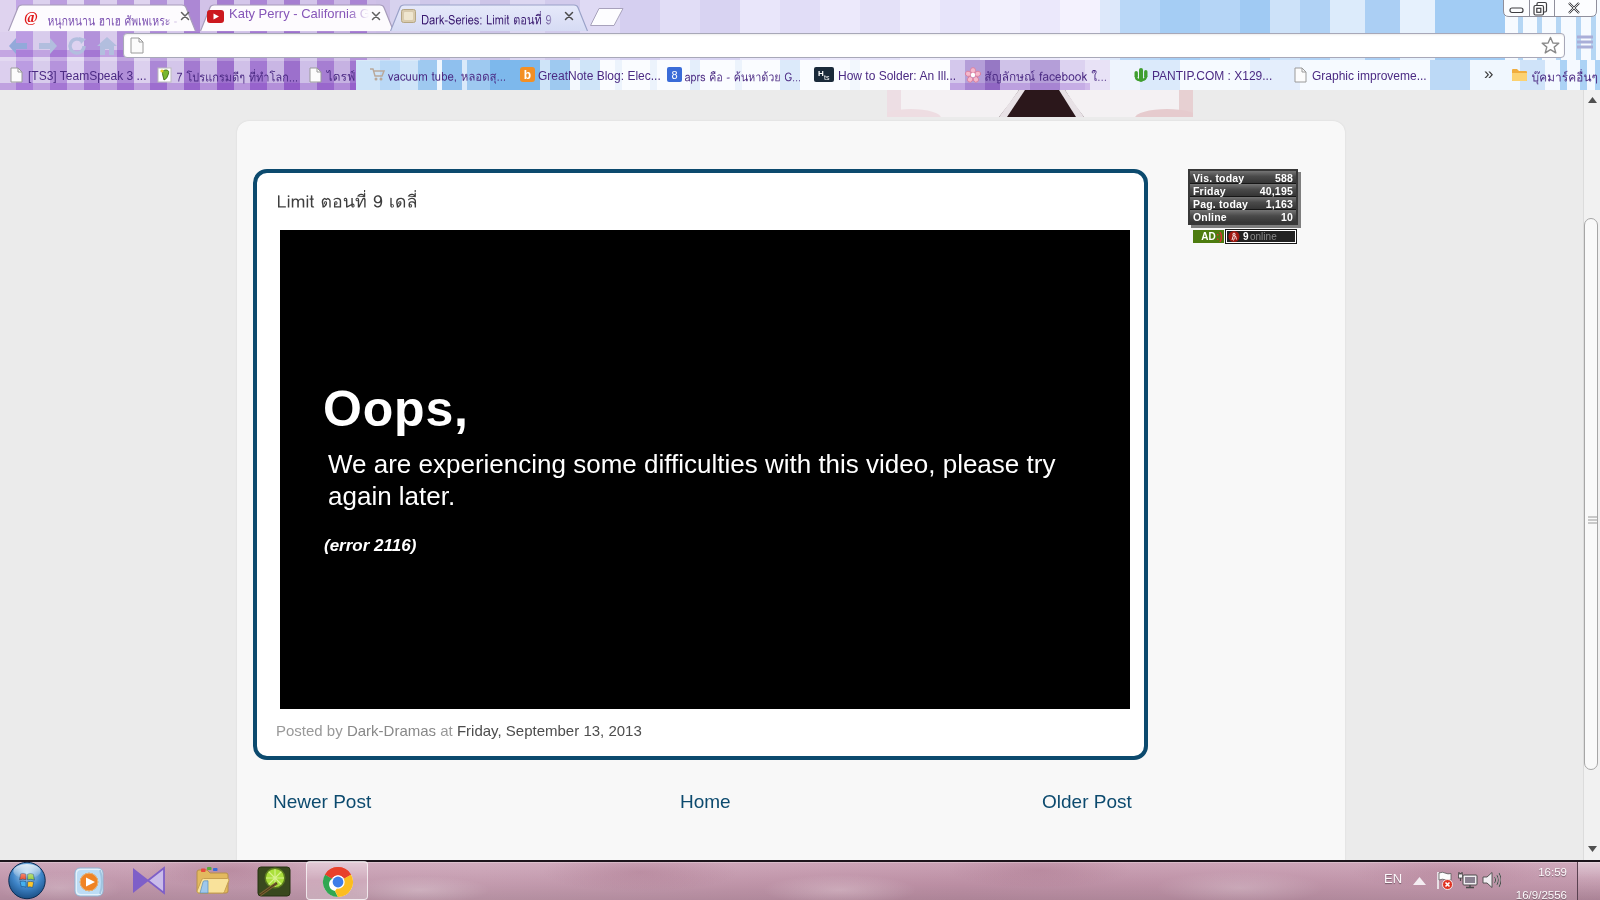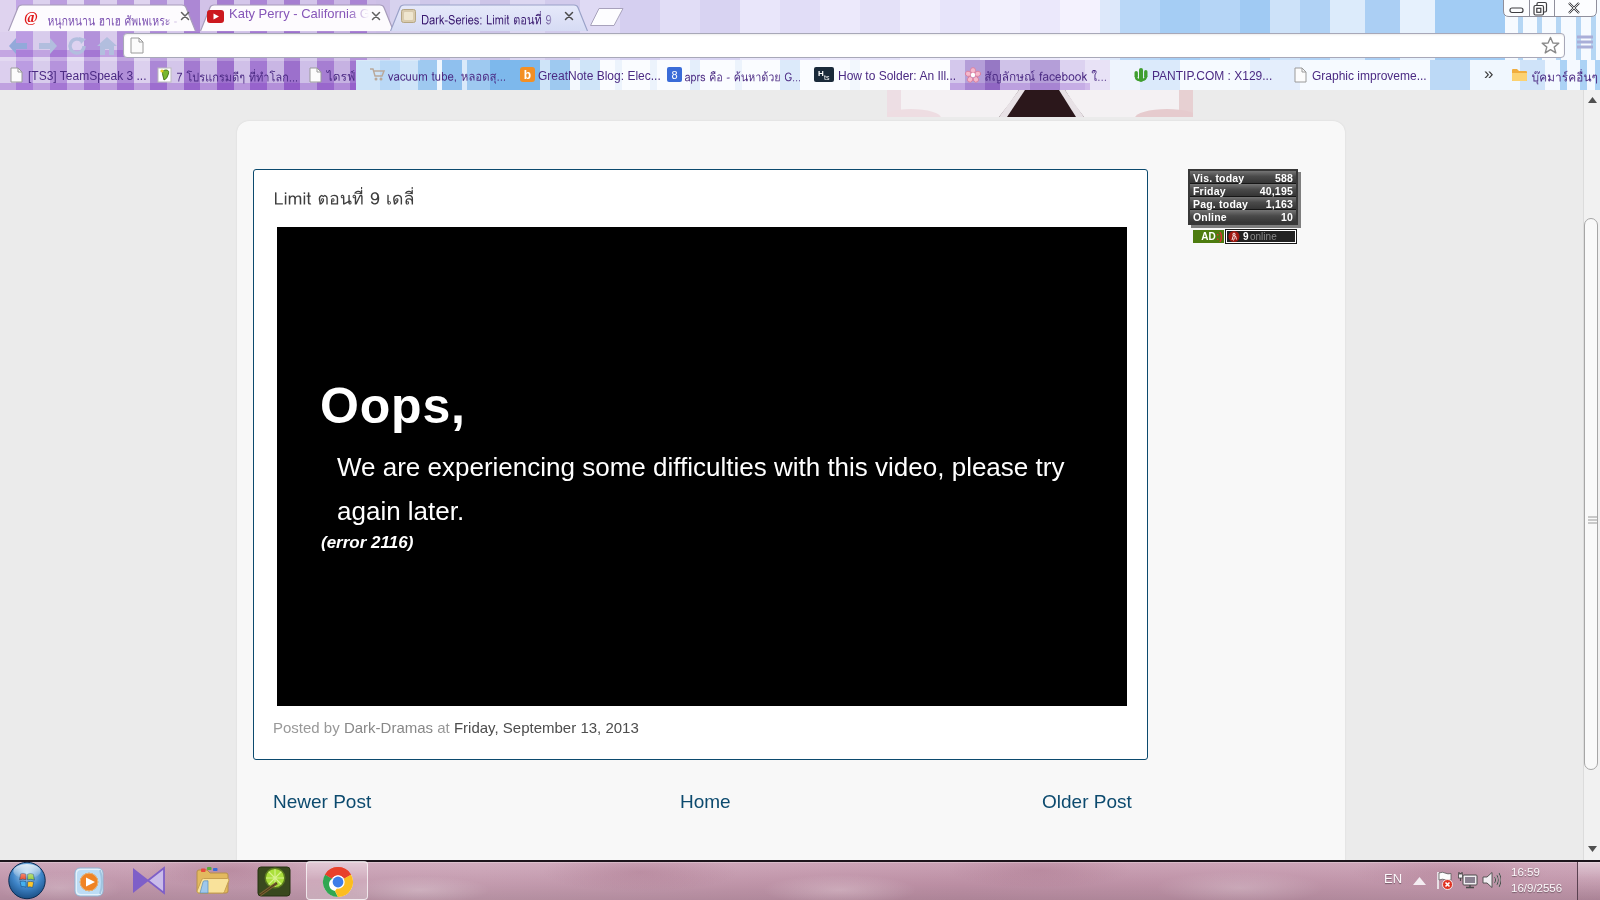--- a/index.html
+++ b/index.html
@@ -12,25 +12,25 @@
 .tabtxt{position:absolute;top:6px;font-size:13px;white-space:nowrap;overflow:hidden}
 
 #omni{position:absolute;left:123px;top:33px;width:1442px;height:25px;background:#fff;border:1px solid #a8a8b8;border-radius:4px;box-shadow:inset 0 1px 2px rgba(0,0,0,.08)}
 #urltxt{position:absolute;left:150px;top:37px;font-size:15px;color:#1e1e1e;letter-spacing:0.4px}
 #urltxt .gray{color:#8b8b8b;letter-spacing:0.9px}
 .bmtxt{position:absolute;top:69px;font-size:12px;color:#4b2a83;white-space:nowrap}
 .bmico{position:absolute;top:67px}
 
 #page{position:absolute;left:0;top:90px;width:1600px;height:770px;background:#ebebeb;overflow:hidden}
 #card{position:absolute;left:237px;top:31px;width:1108px;height:745px;background:#f8f8f8;border-radius:12px 12px 0 0;box-shadow:0 0 2px rgba(0,0,0,.1)}
-#post{position:absolute;left:16px;top:48px;width:895px;height:591px;background:#fff;border:1px solid #0c4a6e;border-radius:3px}
+#post{position:absolute;left:16px;top:48px;width:895px;height:591px;background:#fff;border:4px solid #0c4a6e;border-radius:14px}
 #ptitle{position:absolute;left:20px;top:15px;width:400px;height:26px}
 #video{position:absolute;left:23px;top:57px;width:850px;height:479px;background:#000;color:#fff}
 #oops{position:absolute;left:43px;top:150px;font-size:50px;font-weight:bold;letter-spacing:0.8px}
-#vmsg{position:absolute;left:60px;top:218px;font-size:26px;line-height:44px;width:755px}
+#vmsg{position:absolute;left:48px;top:218px;font-size:26px;line-height:32px;width:755px}
 #verr{position:absolute;left:44px;top:306px;font-size:17px;font-weight:bold;font-style:italic}
 #posted{position:absolute;left:19px;top:549px;font-size:15px;color:#999}
 #posted .lk{color:#888}
 #posted .dt{color:#4d4d4d}
 .nav{position:absolute;top:670px;font-size:19px;color:#0c4a6e}
 
 #stats{position:absolute;left:1188px;top:79px;width:110px;border:2px solid #383838;background:#333;box-shadow:3px 3px 0 rgba(105,105,105,.85)}
 .srow{height:13px;background:linear-gradient(#757575,#4a4a4a 45%,#353535);border-bottom:1px solid #161616;position:relative}
 .srow:last-child{border-bottom:none}
 .srow b{position:absolute;left:3px;top:1px;font-size:10.5px;color:#fff;letter-spacing:0.2px}
@@ -40,21 +40,21 @@
 #adsm{position:absolute;left:23px;top:1px;color:#e03030;font-size:10px;font-weight:bold}
 #nineol{position:absolute;left:1225px;top:139px;width:72px;height:15px;background:#222;border:1px solid #181818;box-shadow:inset 0 0 0 1px #fff}
 
 #sbar{position:absolute;left:1583px;top:0;width:17px;height:770px;background:#f1f1f1;border-left:1px solid #dcdcdc}
 #sthumb{position:absolute;left:0px;top:128px;width:14px;height:552px;background:#f9f9f9;border:1px solid #a6a6a6;border-radius:7px}
 
 #task{position:absolute;left:0;top:860px;width:1600px;height:40px;background:#0c4a6e}
 #taskline{position:absolute;left:0;top:0;width:1600px;height:2px;background:#1d151c;box-shadow:0 1px 0 rgba(255,255,255,.25)}
 #chrbtn{position:absolute;left:306px;top:1px;width:62px;height:39px;border:1px solid rgba(255,255,255,.7);border-radius:4px;background:linear-gradient(rgba(255,250,252,.4),rgba(255,235,242,.18) 50%,rgba(255,250,252,.28))}
 .trtxt{color:#fdf9fc;font-size:11.5px;text-shadow:0 1px 1px rgba(0,0,0,.4)}
-#clock{position:absolute;left:1511px;top:6px;width:56px;text-align:left}
+#clock{position:absolute;left:1511px;top:6px;width:56px;text-align:right}
 #showdesk{position:absolute;left:1577px;top:2px;width:23px;height:38px;border-left:1px solid #5a4150;background:linear-gradient(rgba(255,255,255,.35),rgba(255,255,255,.08) 45%,rgba(120,80,100,.15))}
 </style></head><body>
 <div id="stage">
 
 <div id="page">
 
   <svg class="abs" style="left:887px;top:0" width="306" height="27" viewBox="0 0 306 27">
         <rect width="306" height="27" fill="#f4f1f3"></rect>
         <path d="M132,0 L178,0 Q186,14 197,27 L112,27 Q123,14 132,0Z" fill="#2b171b"></path>
         <path d="M132,0 L112,27 L120,27 L138,0Z" fill="#e8e2e6"></path>
@@ -387,18 +387,18 @@
         <rect x="0.5" y="3" width="4" height="4" fill="#f2eef2" stroke="#4a4a4a" stroke-width="0.8"></rect>
       </svg>
       <svg class="abs" style="left:1482px;top:11px" width="19" height="18" viewBox="0 0 19 18">
         <path d="M1,6 H5 L10,1.5 V16.5 L5,12 H1Z" fill="#f2eef2" stroke="#4a4a4a" stroke-width="0.9"></path>
         <path d="M12.5,6 Q14.5,9 12.5,12 M14.8,4 Q17.8,9 14.8,14 M17,2 Q21,9 17,16" fill="none" stroke="#f2eef2" stroke-width="1.3"></path>
         <path d="M12.5,6 Q14.5,9 12.5,12 M14.8,4 Q17.8,9 14.8,14 M17,2 Q21,9 17,16" fill="none" stroke="#4a4a4a" stroke-width="1.1"></path>
       </svg>
   <div class="trtxt abs" style="left:1384px;top:11px;font-size:13px">EN</div>
   <div id="clock">
         <div class="trtxt">16:59</div>
-        <div class="trtxt" style="margin-top:4px">16/9/2556</div>
+        <div class="trtxt" style="margin-top:11px">16/9/2556</div>
       </div>
   <div id="showdesk"></div>
 </div>
 
 </div>
 
 </body></html>

